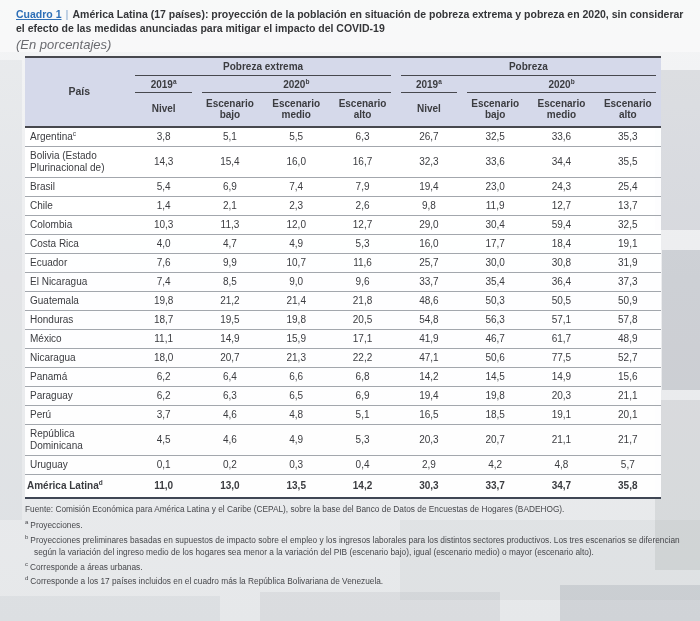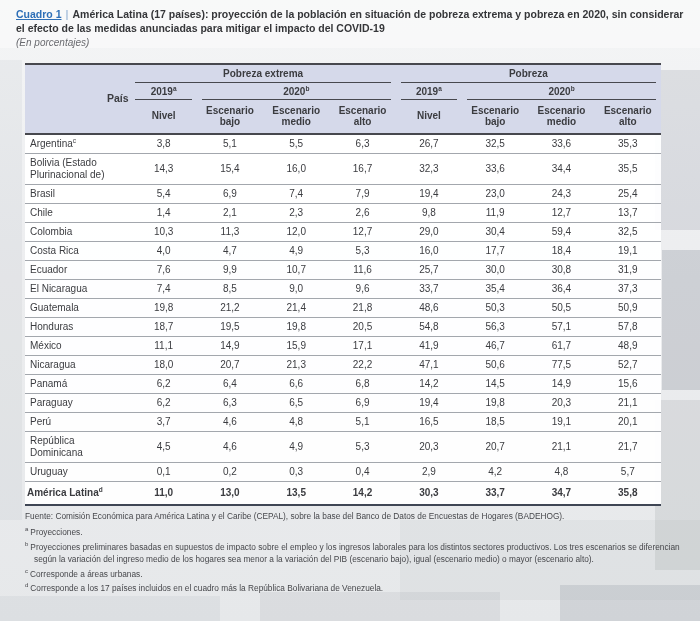--- a/index.html
+++ b/index.html
@@ -38,25 +38,25 @@
   .title-line {
     font-size: 10.5px;
     font-weight: bold;
     line-height: 14px;
     color: #353639;
     width: 676px;
   }
   .title-tag { color: #2e6fb7; text-decoration: underline; }
   .title-sep { color: #a8c0dc; font-weight: bold; padding: 0 4px; }
   .unit-note {
-    font-size: 10px;
+    font-size: 13px;
     font-style: italic;
     color: #6a6b70;
     margin-top: 2px;
-    margin-bottom: 15px;
+    margin-bottom: 4px;
   }
 
   
   table.cuadro {
     margin-left: 25px;
     width: 636px;
     border-collapse: collapse;
     table-layout: fixed;
     border-top: 2px solid #47484e;
     border-bottom: 2px solid #3f4654;
@@ -70,21 +70,21 @@
     font-size: 10px;
     font-weight: bold;
     color: #3b3c40;
     text-align: center;
     vertical-align: middle;
     line-height: 11.5px;
     padding: 3px 2px;
     position: relative;
   }
   thead th.corner {
-    text-align: right;
+    text-align: center;
     padding-left: 5px;
     vertical-align: middle;
     font-size: 10.5px;
   }
   thead th.group::after,
   thead th.year::after {
     content: "";
     position: absolute;
     left: 5px; right: 5px; bottom: 0;
     border-bottom: 1px solid #47484e;

